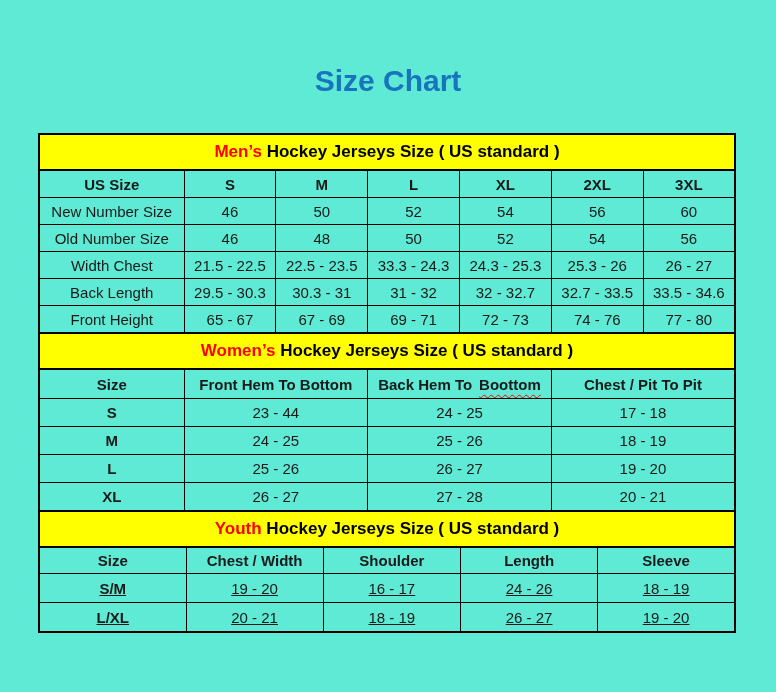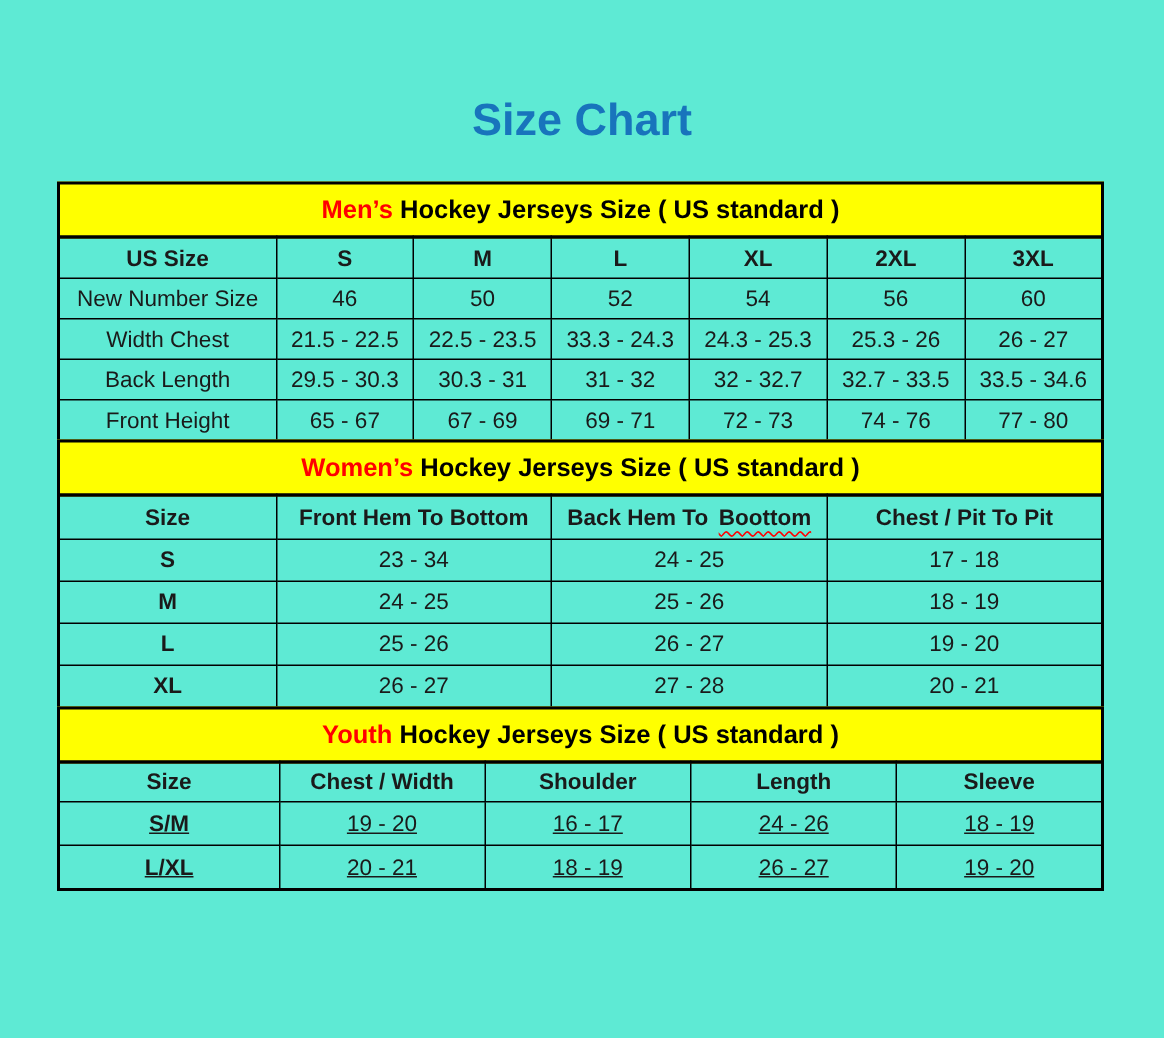--- a/index.html
+++ b/index.html
@@ -32,20 +32,21 @@
   }
   .banner {
     background: #ffff00;
     border: 2px solid #000;
     height: 34px;
     line-height: 34px;
     text-align: center;
     font-size: 17px;
     font-weight: 700;
     color: #000;
+    margin-top: 12px;
   }
   .banner + table,
   table + .banner {
     margin-top: -2px;
   }
   .banner .hl {
     color: #ff0000;
   }
   table {
     width: 100%;
@@ -115,20 +116,29 @@
       <tr>
         <td>New Number Size</td>
         <td>46</td>
         <td>50</td>
         <td>52</td>
         <td>54</td>
         <td>56</td>
         <td>60</td>
       </tr>
       <tr>
+        <td>Old Number Size</td>
+        <td>46</td>
+        <td>48</td>
+        <td>50</td>
+        <td>52</td>
+        <td>54</td>
+        <td>56</td>
+      </tr>
+      <tr>
         <td>Width Chest</td>
         <td>21.5 - 22.5</td>
         <td>22.5 - 23.5</td>
         <td>33.3 - 24.3</td>
         <td>24.3 - 25.3</td>
         <td>25.3 - 26</td>
         <td>26 - 27</td>
       </tr>
       <tr>
         <td>Back Length</td>
@@ -167,21 +177,21 @@
           <tr>
         <th>Size</th>
         <th>Front Hem To Bottom</th>
         <th>
           <span>Back Hem To</span><span class="squiggle">Boottom</span>
         </th>
         <th>Chest / Pit To Pit</th>
       </tr>
       <tr>
         <td class="row-label-bold">S</td>
-        <td>23 - 34</td>
+        <td>23 - 44</td>
         <td>24 - 25</td>
         <td>17 - 18</td>
       </tr>
       <tr>
         <td class="row-label-bold">M</td>
         <td>24 - 25</td>
         <td>25 - 26</td>
         <td>18 - 19</td>
       </tr>
       <tr>

